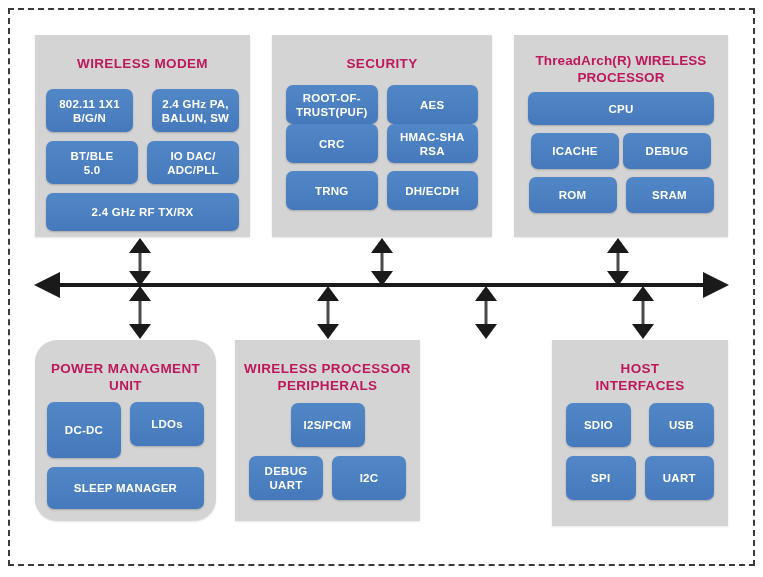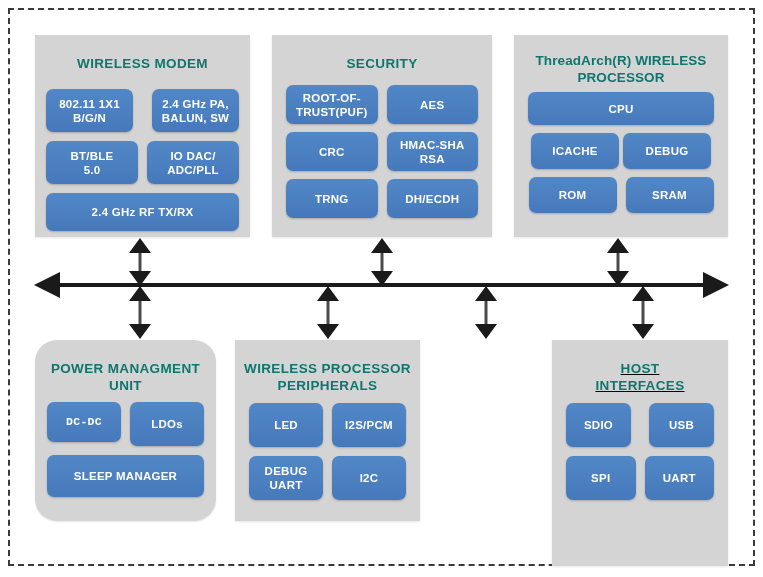--- a/index.html
+++ b/index.html
@@ -29,21 +29,21 @@
   }
   
   .panel {
     position: absolute;
     background: #d4d4d4;
     box-sizing: border-box;
     box-shadow: 0 1px 2px rgba(0,0,0,0.10);
   }
   .panel-title {
     text-align: center;
-    color: #0f766e;
+    color: #be185d;
     font-weight: bold;
     font-size: 13.5px;
     line-height: 17px;
     letter-spacing: 0.35px;
     padding: 0 4px;
     white-space: pre-line;
   }
   .panel-title.mixed {
     letter-spacing: 0.1px;
   }
@@ -104,21 +104,21 @@
       </div>
       <div class="block-row">
         <div class="block" style="width:193px; height:38px;">2.4 GHz RF TX/RX</div>
       </div>
     </div>
   </div>
 
   <div class="panel" style="left:272px; top:35px; width:220px; height:202px;">
     <div class="panel-title" style="padding-top:20px;">SECURITY</div>
     <div class="blocks" style="top:50px; left:14px; right:14px;">
-      <div class="block-row" style="gap:9px; margin-bottom:8px;">
+      <div class="block-row" style="gap:9px; ">
         <div class="block" style="width:92px; height:39px;">ROOT-OF-
 TRUST(PUF)</div>
         <div class="block" style="width:92px; height:39px;">AES</div>
       </div>
       <div class="block-row" style="gap:9px; margin-bottom:8px;">
         <div class="block" style="width:92px; height:39px;">CRC</div>
         <div class="block" style="width:92px; height:39px;">HMAC-SHA
 RSA</div>
       </div>
       <div class="block-row" style="gap:9px;">
@@ -144,47 +144,46 @@
         <div class="block" style="width:88px; height:36px;">SRAM</div>
       </div>
     </div>
   </div>
 
   <div class="panel" style="left:35px; top:340px; width:181px; height:181px;border-radius:22px;">
     <div class="panel-title" style="padding-top:20px;">POWER MANAGMENT
 UNIT</div>
     <div class="blocks" style="top:62px; left:12px; right:12px;">
       <div class="block-row" style="gap:9px; margin-bottom:9px;">
-        <div class="block" style="width:74px; height:40px;font-family:Liberation Mono, monospace;">DC-DC</div>
+        <div class="block" style="width:74px; height:56px;">DC-DC</div>
         <div class="block" style="width:74px; height:44px;">LDOs</div>
       </div>
       <div class="block-row">
         <div class="block" style="width:157px; height:42px;">SLEEP MANAGER</div>
       </div>
     </div>
   </div>
 
   <div class="panel" style="left:235px; top:340px; width:185px; height:181px;">
     <div class="panel-title" style="padding-top:20px;">WIRELESS PROCESSOR
 PERIPHERALS</div>
     <div class="blocks" style="top:63px; left:14px; right:14px;">
       <div class="block-row" style="gap:9px; margin-bottom:9px;">
-        <div class="block" style="width:74px; height:44px;">LED</div>
         <div class="block" style="width:74px; height:44px;">I2S/PCM</div>
       </div>
       <div class="block-row" style="gap:9px;">
         <div class="block" style="width:74px; height:44px;">DEBUG
 UART</div>
         <div class="block" style="width:74px; height:44px;">I2C</div>
       </div>
     </div>
   </div>
 
 
-  <div class="panel" style="left:552px; top:340px; width:176px; height:226px;text-decoration:underline;">
+  <div class="panel" style="left:552px; top:340px; width:176px; height:186px;">
     <div class="panel-title" style="padding-top:20px;">HOST
 INTERFACES</div>
     <div class="blocks" style="top:63px; left:14px; right:14px;">
       <div class="block-row" style="gap:18px; margin-bottom:9px;">
         <div class="block" style="width:70px; height:44px;">SDIO</div>
         <div class="block" style="width:70px; height:44px;">USB</div>
       </div>
       <div class="block-row" style="gap:9px;">
         <div class="block" style="width:70px; height:44px;">SPI</div>
         <div class="block" style="width:70px; height:44px;">UART</div>

